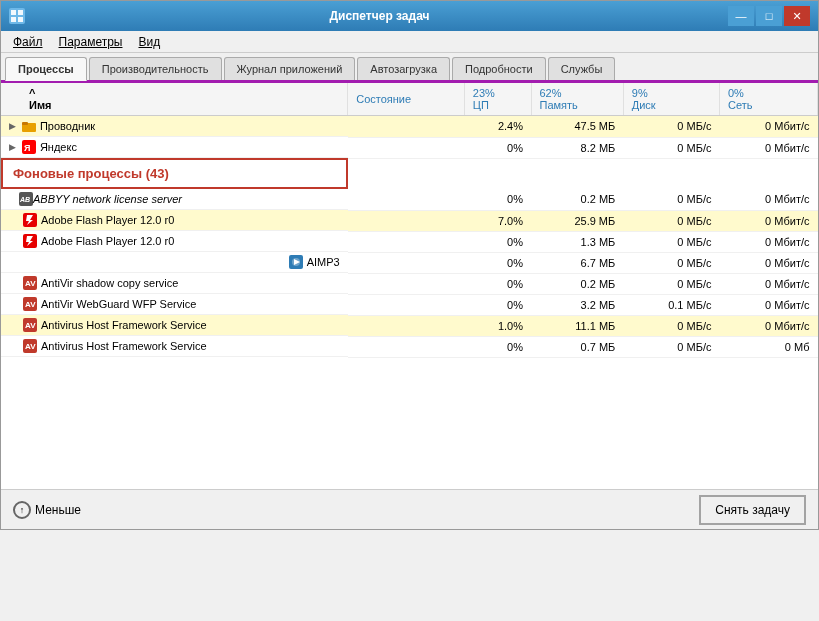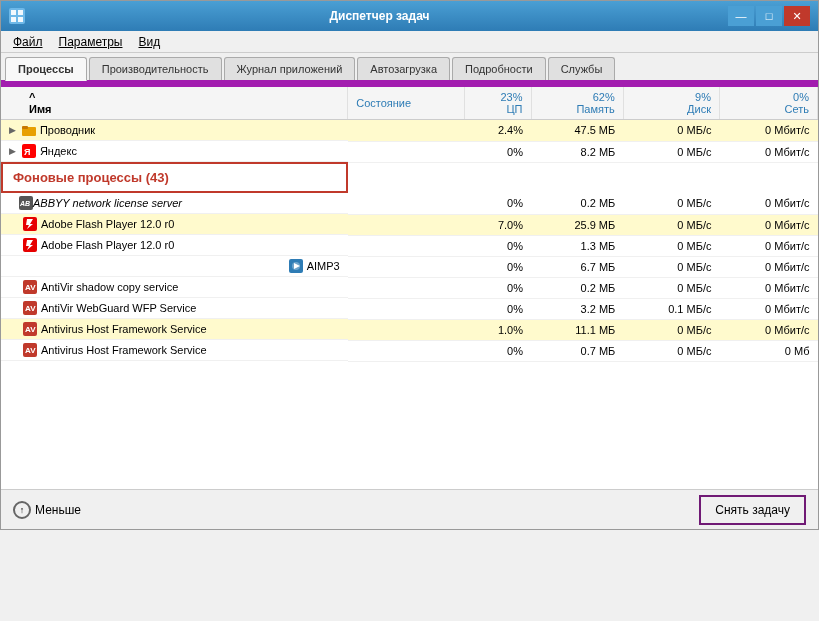--- a/index.html
+++ b/index.html
@@ -79,21 +79,21 @@
       font-size: 12px;
       color: #000;
       text-decoration: underline;
     }
 
     
     .tabs-bar {
       background: #f0f0f0;
       display: flex;
       padding: 4px 0 0 4px;
-      border-bottom: 7px solid #a21caf;
+      border-bottom: 3px solid #a21caf;
       flex-shrink: 0;
     }
     .tab {
       padding: 5px 12px;
       border: 1px solid #aaa;
       border-bottom: none;
       background: #e0e0e0;
       cursor: pointer;
       font-size: 11px;
       margin-right: 2px;
@@ -126,21 +126,21 @@
     .process-table {
       width: 100%;
       border-collapse: collapse;
     }
     .process-table th {
       position: sticky;
       top: 0;
       background: #f5f5f5;
       font-size: 11px;
       font-weight: normal;
-      text-align: right;
+      text-align: left;
       padding: 4px 8px;
       border-bottom: 1px solid #ccc;
       border-right: 1px solid #e0e0e0;
       color: #2e7cb5;
       z-index: 10;
     }
     .process-table th:first-child {
       text-align: left;
       color: #000;
       font-weight: 600;
@@ -212,21 +212,21 @@
       width: 18px;
       height: 18px;
       border: 2px solid #666;
       border-radius: 50%;
       display: flex; align-items: center; justify-content: center;
       font-size: 9px;
     }
     .end-task-btn {
       padding: 6px 14px;
       background: #f0f0f0;
-      border: 2px solid #701a75;
+      border: 2px solid #a3a3a3;
       cursor: pointer;
       font-size: 12px;
       color: #000;
     }
 
     
     .table-container::-webkit-scrollbar { width: 12px; }
     .table-container::-webkit-scrollbar-track { background: #f0f0f0; }
     .table-container::-webkit-scrollbar-thumb { background: #aaa; border: 2px solid #f0f0f0; }
 

